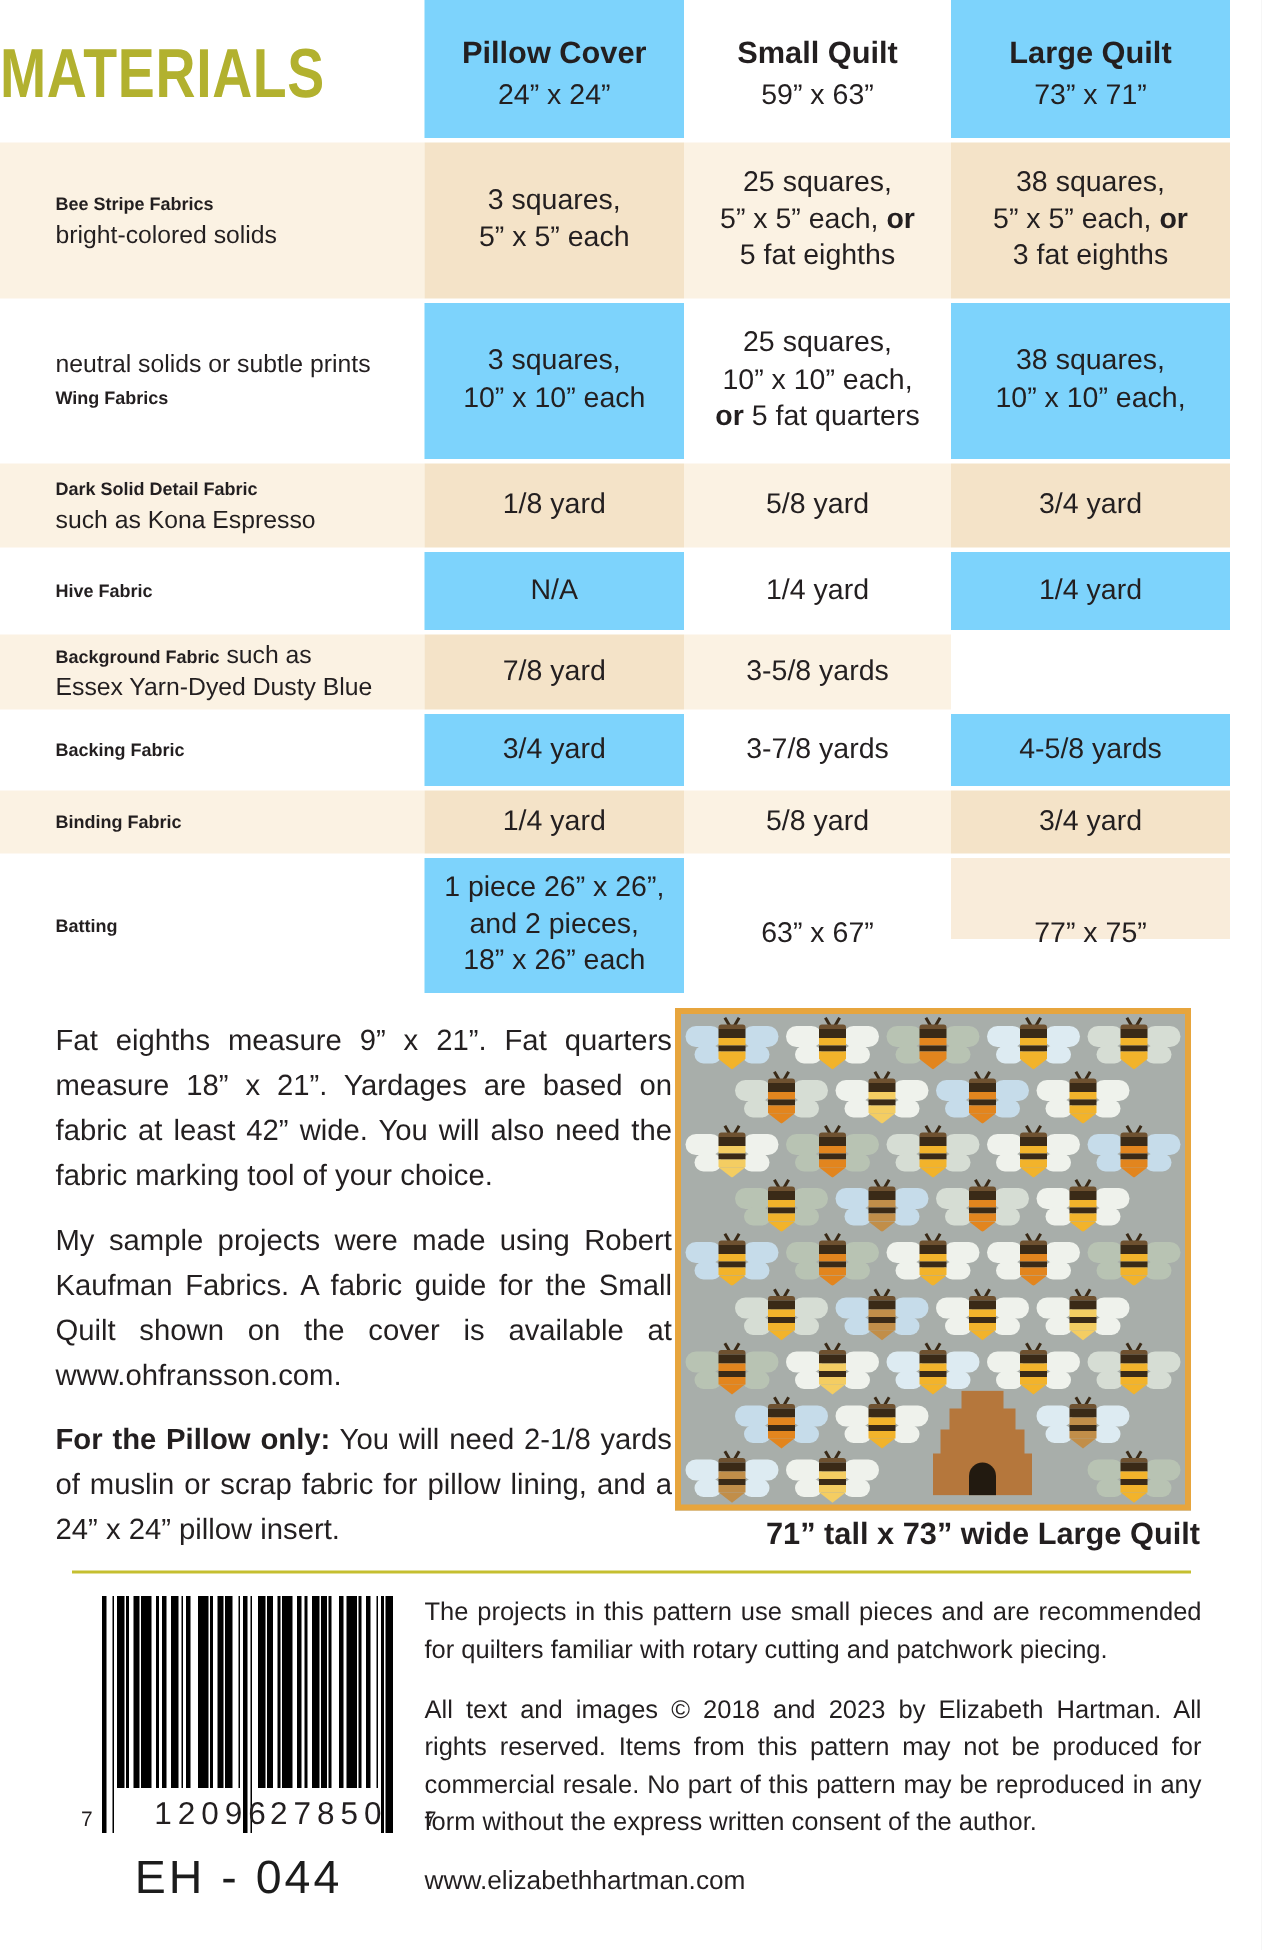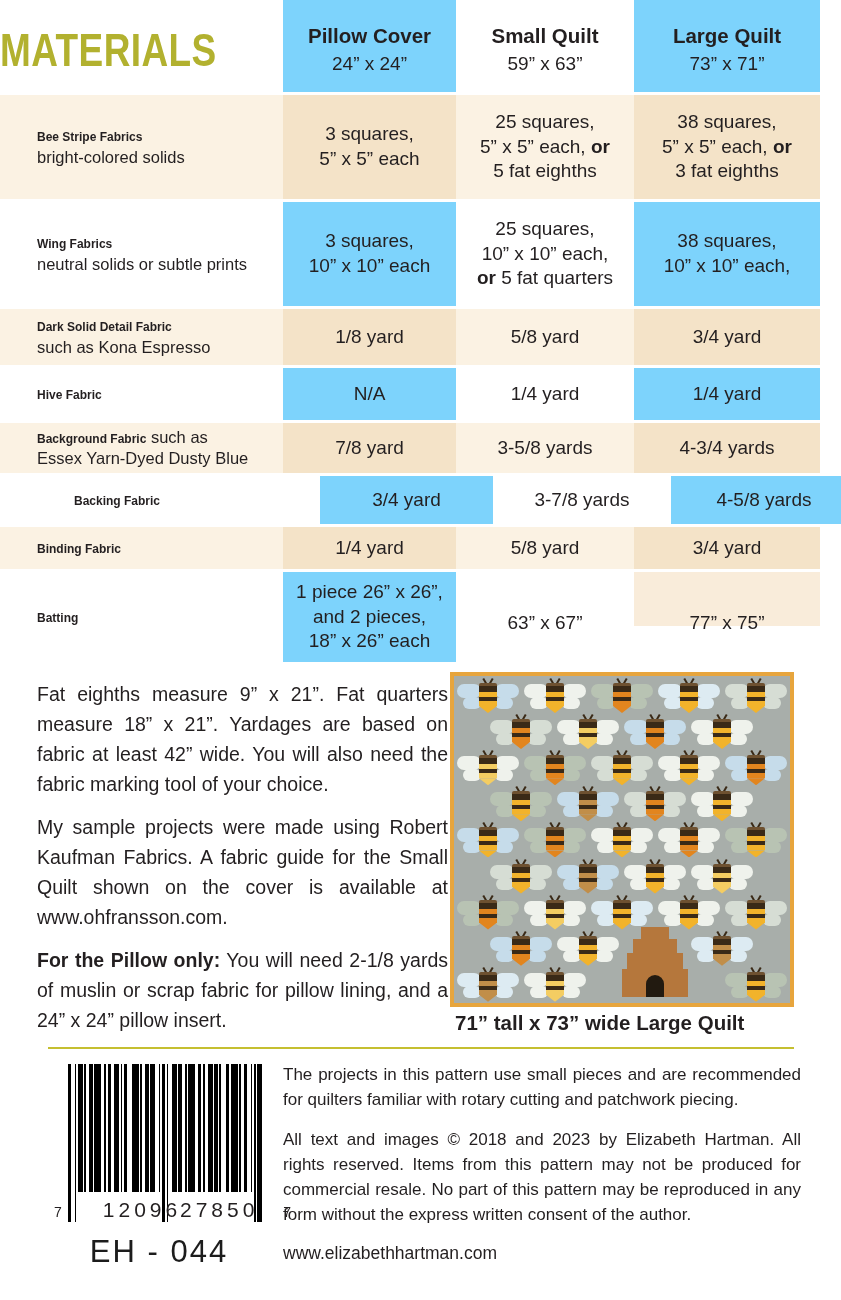--- a/index.html
+++ b/index.html
@@ -55,21 +55,21 @@
   .bbody { position:absolute; left:22px; top:5px; width:18px; }
   .cap { height:3px; background:#6e5130; border-radius:2px 2px 0 0; }
   .s { height:5px; } .s.d6 { height:6px; } .s.d4 { height:4px; }
   .s.d { background:#3a2a17; } .s.a { background:var(--ac); }
   .sting { width:18px; height:7px; background:var(--ac);
            clip-path:polygon(0 0,100% 0,50% 100%); }
   .hive { position:absolute; left:168px; top:251px; width:66px; height:70px; background:#b5773c;
           clip-path:polygon(19px 0,47px 0,47px 12px,55px 12px,55px 26px,61px 26px,61px 42px,66px 42px,66px 70px,0 70px,0 42px,5px 42px,5px 26px,11px 26px,11px 12px,19px 12px); }
   .hive-door { position:absolute; left:24px; bottom:0; width:18px; height:22px;
                background:#221a10; border-radius:9px 9px 0 0; }
-  .caption { position:absolute; left:455px; top:1011px; width:345px; text-align:left;
+  .caption { position:absolute; left:455px; top:1011px; width:345px; text-align:right;
              font-weight:700; font-size:20.5px; }
 
   
   .divider { position:absolute; left:48px; top:1047px; width:746px; height:2px; background:#c5bf30; }
 
   
   .bc { position:absolute; left:52px; top:1064px; width:235px; }
   .bc-bars { position:relative; height:160px; margin-left:16px; display:flex; align-items:flex-start; }
   .bar { background:#000; }
   .bc-num { position:absolute; bottom:2px; font-size:21px; letter-spacing:4px; background:transparent; }
@@ -124,22 +124,22 @@
             <div><span class="rr">5 fat eighths</span></div>
           </div>
           <div class="cell c4 val-cell">
             <div><span class="rr">38 squares,</span></div>
             <div><span class="rr">5” x 5” each, </span><span class="rb">or</span></div>
             <div><span class="rr">3 fat eighths</span></div>
           </div>
         </div>
         <div class="trow white" style="height: 104px;">
           <div class="cell c1 label-cell">
+            <div><span class="rr">neutral solids or subtle prints</span></div>
             <div><span class="rb">Wing Fabrics</span></div>
-            <div><span class="rr">neutral solids or subtle prints</span></div>
           </div>
           <div class="cell c2 val-cell">
             <div><span class="rr">3 squares,</span></div>
             <div><span class="rr">10” x 10” each</span></div>
           </div>
           <div class="cell c3 val-cell">
             <div><span class="rr">25 squares,</span></div>
             <div><span class="rr">10” x 10” each,</span></div>
             <div><span class="rb">or</span><span class="rr"> 5 fat quarters</span></div>
           </div>
@@ -181,25 +181,22 @@
           <div class="cell c1 label-cell">
             <div><span class="rb">Background Fabric</span><span class="rr"> such as</span></div>
             <div><span class="rr">Essex Yarn-Dyed Dusty Blue</span></div>
           </div>
           <div class="cell c2 val-cell">
             <div><span class="rr">7/8 yard</span></div>
           </div>
           <div class="cell c3 val-cell">
             <div><span class="rr">3-5/8 yards</span></div>
           </div>
-          <div class="cell c4 val-cell">
-            <div><span class="rr">4-3/4 yards</span></div>
-          </div>
-        </div>
-        <div class="trow white" style="height: 48px; margin-left: 37px;">
+        </div>
+        <div class="trow white" style="height: 48px;">
           <div class="cell c1 label-cell">
             <div><span class="rb">Backing Fabric</span></div>
           </div>
           <div class="cell c2 val-cell">
             <div><span class="rr">3/4 yard</span></div>
           </div>
           <div class="cell c3 val-cell">
             <div><span class="rr">3-7/8 yards</span></div>
           </div>
           <div class="cell c4 val-cell">

